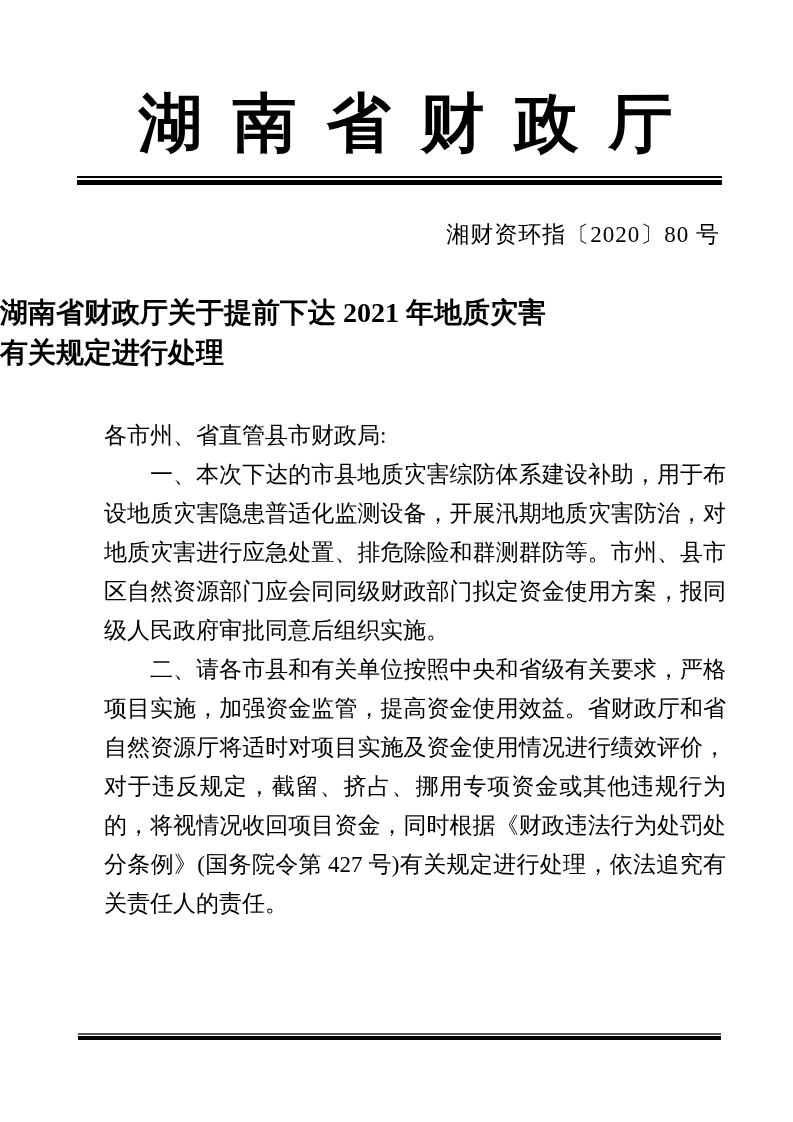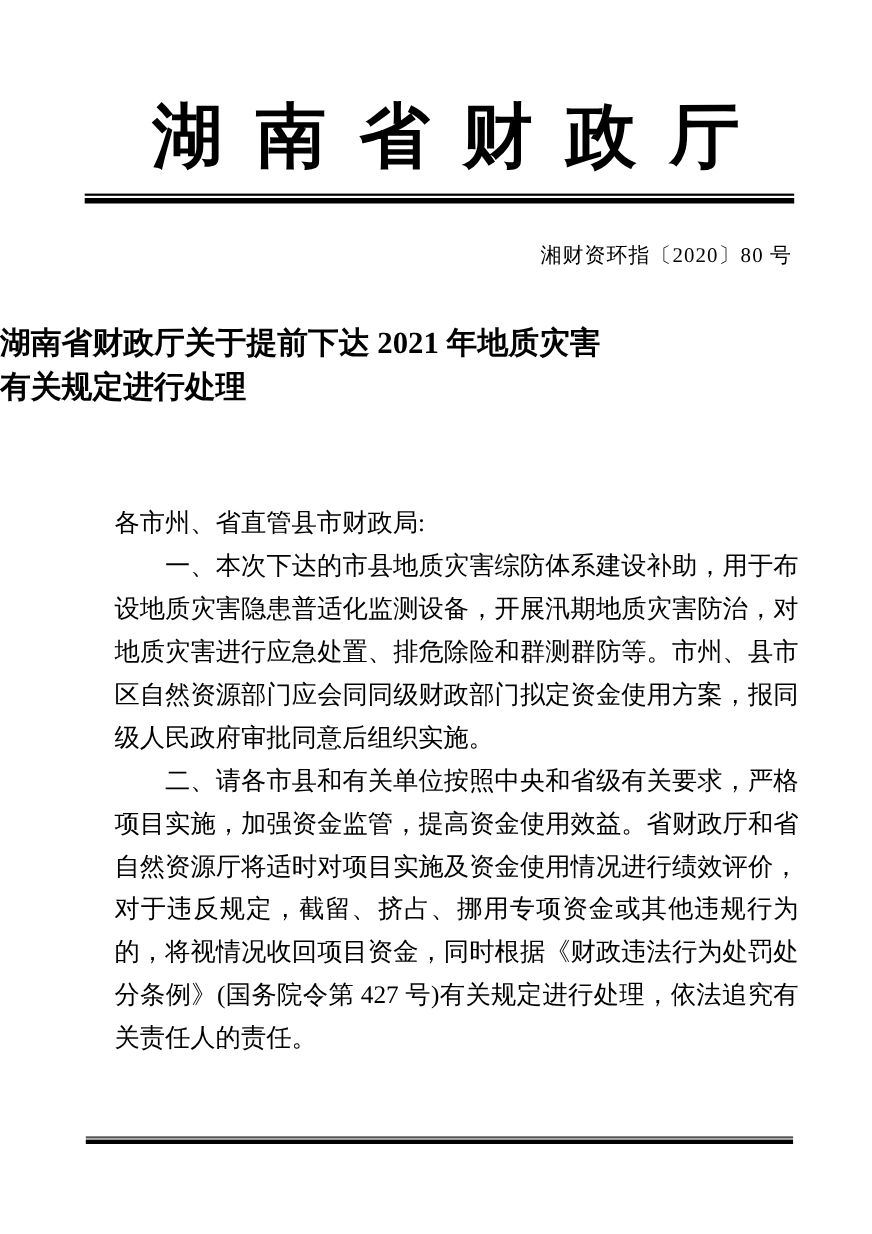--- a/index.html
+++ b/index.html
@@ -41,21 +41,21 @@
   }
   .rule-top .thin  { height: 2px; background: #000; }
   .rule-top .gap   { height: 2px; background: transparent; }
   .rule-top .thick { height: 5px; background: #000; }
 
   
   .doc-no {
     position: absolute;
     top: 219px;
     right: 73px;
-    font-size: 19px;
+    font-size: 23px;
     letter-spacing: 1px;
     white-space: nowrap;
   }
 
   
   .title {
     position: absolute;
     top: 293px;
     left: 0;
     right: 0;
@@ -69,21 +69,20 @@
   
   .body-text {
     position: absolute;
     top: 416px;
     left: 104px;
     width: 622px;
     font-size: 23px;
     line-height: 39px;
     text-align: justify;
     text-justify: inter-ideograph;
-    margin-top: 40px;
   }
   .body-text p {
     margin: 0;
     padding: 0;
   }
   .body-text p.para {
     text-indent: 2em;
   }
 
   

